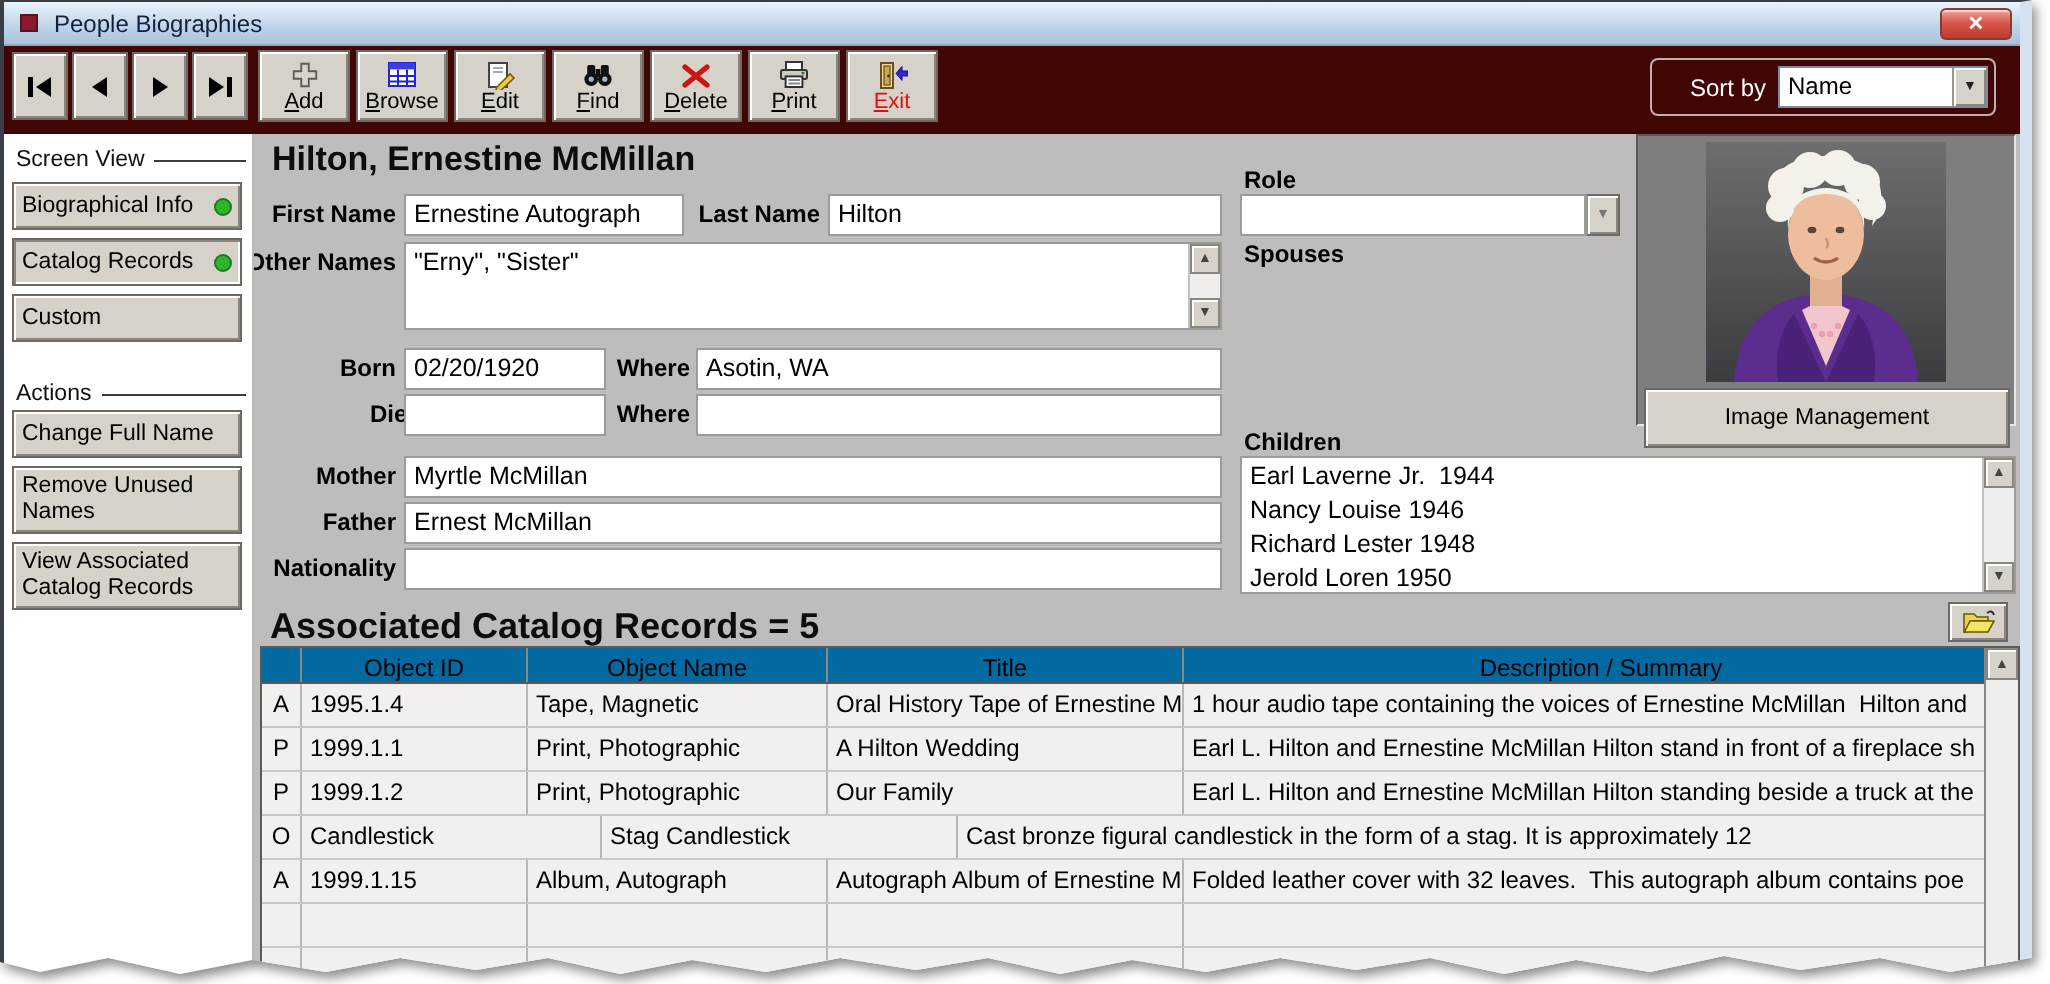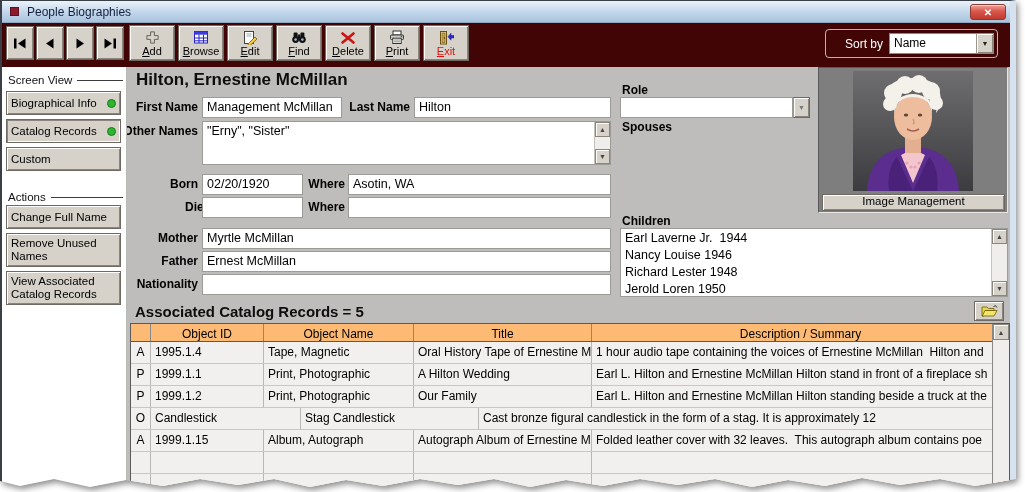--- a/index.html
+++ b/index.html
@@ -40,28 +40,28 @@
   .main { flex:1; position:relative; background:#bfbdbb; overflow:hidden; }
   .person-title { position:absolute; left:9px; top:3px; font-size:17px; font-weight:bold; color:#0d0d0d; }
   .flabel { position:absolute; font-size:12px; font-weight:bold; color:#000; text-align:right; line-height:20px; }
   .field { position:absolute; background:#fff; border:1px solid #9b9b97; font-size:12.5px; color:#000; padding:2px 0 0 4px; height:21px; white-space:pre; overflow:hidden; }
   .box { position:absolute; background:#fff; border:1px solid #9b9b97; font-size:12.5px; color:#000; overflow:hidden; }
   .box .line { padding:1px 0 0 4px; white-space:pre; line-height:16px; }
   .vscroll { position:absolute; top:0; right:0; bottom:0; width:16px; background:#f0eeec; border-left:1px solid #c6c2ba; display:flex; flex-direction:column; justify-content:space-between; }
   .sb-arrow { width:100%; height:15px; background:#d6d2ca; border:1px solid #8a867e; box-shadow:inset 1px 1px 0 #fdfdfb; font-size:7px; color:#444; display:flex; align-items:center; justify-content:center; flex:none; }
   .photo-panel { position:absolute; left:691px; top:0; width:190px; height:146px; background:#7e7e7e; border:1px solid #5a5a5a; border-right-color:#e6e6e6; border-bottom-color:#e6e6e6; }
   .portrait { position:absolute; left:34px; top:3px; width:120px; height:120px; }
-  .img-mgmt-btn { position:absolute; left:3px; top:126px; width:183px; height:17px; font-size:11.5px; color:#000; display:flex; align-items:flex-start; justify-content:center; }
+  .img-mgmt-btn { position:absolute; left:3px; top:126px; width:183px; height:30px; font-size:11.5px; color:#000; display:flex; align-items:center; justify-content:center; }
   .assoc-bar { position:absolute; left:0; top:234px; width:100%; height:22px; }
-  .assoc-title { position:absolute; left:8px; top:2px; font-size:15px; font-weight:bold; color:#0d0d0d; }
+  .assoc-title { position:absolute; left:8px; top:2px; font-size:18px; font-weight:bold; color:#0d0d0d; }
   .folder-btn { position:absolute; right:6px; top:0; width:30px; height:20px; display:flex; align-items:center; justify-content:center; }
   
   .tbl { position:absolute; left:3px; top:256px; width:880px; bottom:-4px; background:#f1f0ee; border:1px solid #5a5a5a; }
   .tr { display:flex; height:22px; border-bottom:1px solid #c9c7c3; background:#f1f0ee; }
-  .tr.hdr { height:18px; background:#fdba74; border-bottom:1px solid #5a5a5a; }
+  .tr.hdr { height:18px; background:#0369a1; border-bottom:1px solid #5a5a5a; }
   .td, .th { border-right:1px solid #b9b7b3; font-size:12px; color:#000; padding:3px 0 0 4px; white-space:pre; overflow:hidden; }
   .th { text-align:center; padding-left:0; font-size:12px; border-right:1px solid #8a8884; }
   .c0 { width:20px; flex:none; text-align:center; padding-left:0; }
   .c1 { width:113px; flex:none; }
   .c2 { width:150px; flex:none; }
   .c3 { width:178px; flex:none; }
   .c4 { flex:1; border-right:none; }
   .tbl-scroll { position:absolute; top:0; right:0; bottom:0; width:17px; background:#f0eeec; border-left:1px solid #8a8884; }
   .tbl-scroll .sb-arrow { height:16px; }
 </style>
@@ -205,21 +205,21 @@
       </div>
       <div class="sb-btn btn3d" style="top:204px; height:34px;">
         <span>View Associated Catalog Records</span>
       </div>
     </div>
 
     <div class="main">
       <div class="person-title">Hilton, Ernestine McMillan</div>
 
       <div class="flabel" style="left:0; top:30px; width:71px;">First Name</div>
-      <div class="field" style="left:75px; top:30px; width:140px;">Management McMillan</div>
+      <div class="field" style="left:75px; top:30px; width:140px;">Ernestine Autograph</div>
       <div class="flabel" style="left:219px; top:30px; width:64px;">Last Name</div>
       <div class="field" style="left:287px; top:30px; width:197px;">Hilton</div>
 
       <div class="flabel" style="left:-4px; top:54px; width:75px;">Other Names</div>
       <div class="box" style="left:75px; top:54px; width:409px; height:44px;">
         <div class="line">"Erny", "Sister"</div>
         <div class="vscroll">
           <span class="sb-arrow">▲</span>
           <span class="sb-arrow">▼</span>
         </div>

